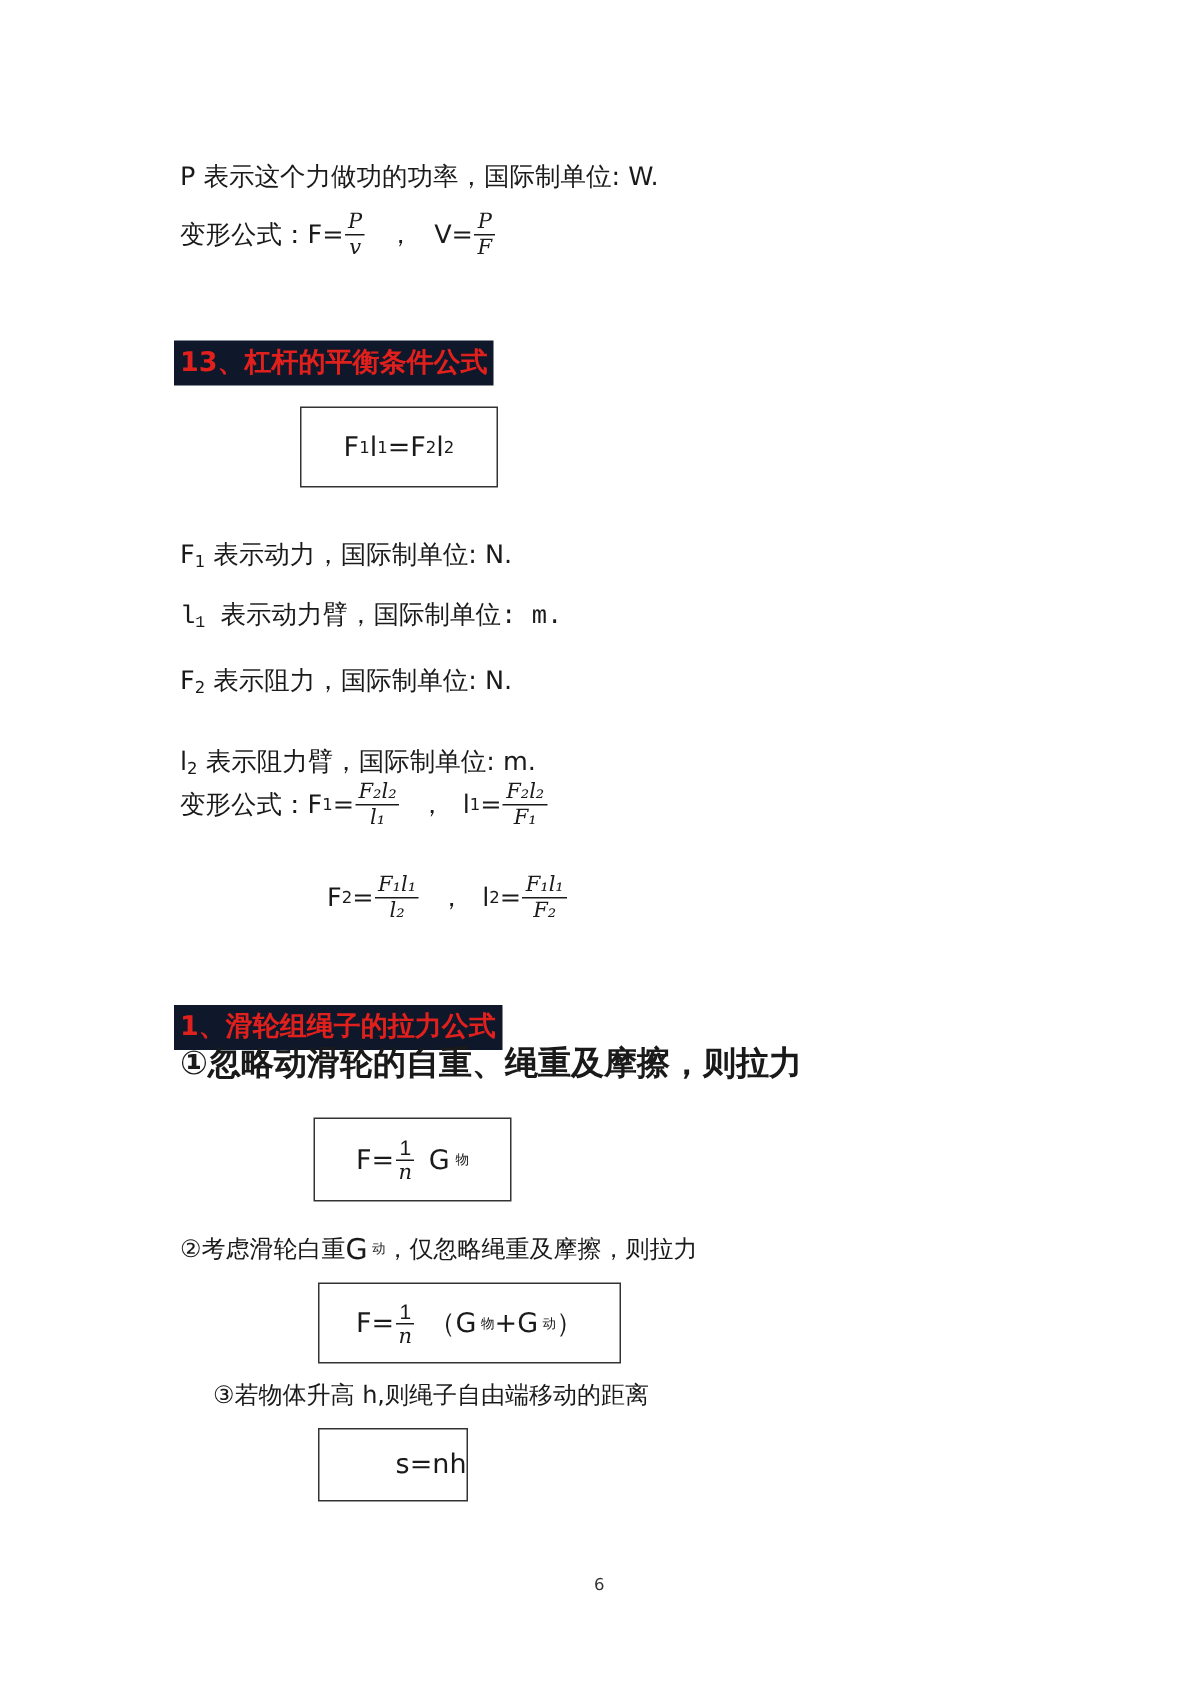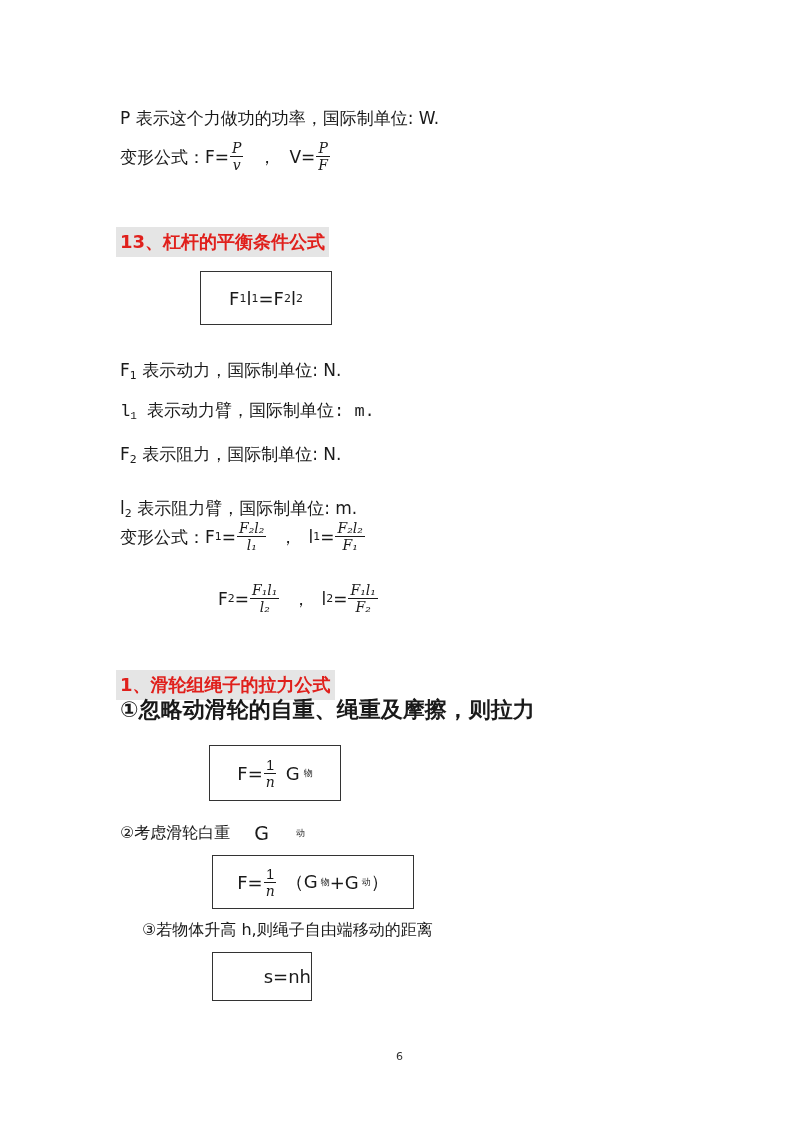--- a/index.html
+++ b/index.html
@@ -10,21 +10,21 @@
   }
   .abs { position: absolute; }
   .line { font-size: 17px; white-space: nowrap; line-height: 24px; }
   .frac { display: inline-flex; flex-direction: column; align-items: center; vertical-align: middle; font-family: "DejaVu Serif", "Liberation Serif", serif; font-style: italic; font-size: 14px; line-height: 16px; margin: 0 1px; }
   .frac .num { border-bottom: 1px solid #1a1a1a; padding: 0 2px; }
   .frac .den { padding: 0 2px; }
   .frac.up { font-style: normal; font-family: "Liberation Sans", sans-serif; }
   .sub { font-size: 11px; vertical-align: -3px; }
   .tiny { font-size: 9px; vertical-align: -3px; }
   .heading {
-    background: #e5e5e5; color: #e0201c; font-weight: bold; font-size: 18px;
+    background: #0f172a; color: #e0201c; font-weight: bold; font-size: 18px;
     padding: 3px 4px; line-height: 24px; white-space: nowrap;
   }
   .box { border: 1.5px solid #333; display: flex; align-items: center; justify-content: center; font-size: 18px; background: #fff; }
   .pagenum { font-size: 11px; color: #333; }
 </style>
 </head>
 <body>
 
 <div class="abs line" style="left:120px; top:106px;">P 表示这个力做功的功率，国际制单位: W.</div>
 <div class="abs line" style="left:120px; top:140px; display:flex; align-items:center;">
@@ -112,24 +112,25 @@
 <div class="abs box" style="left:209px; top:745px; width:130px; height:54px;">
   <span>F=</span>
   <span class="frac up">
       <span class="num">1</span>
       <span class="den" style="font-style:italic; font-family:'DejaVu Serif', serif;">n</span>
     </span>
   <span style="margin-left:8px;">G</span>
     <span class="tiny" style="margin-left:4px;">物</span>
 </div>
 
-<div class="abs line" style="left:120px; top:821px; font-size:16px; display:flex; align-items:flex-start;gap:24px;">
+<div class="abs line" style="left:120px; top:821px; font-size:16px; display:flex; align-items:flex-start;">
   <span>②考虑滑轮白重 </span>
     <span style="font-size:19px;">G</span>
     <span class="tiny" style="margin-left:3px;">动</span>
+    <span>，仅忽略绳重及摩擦，则拉力</span>
 </div>
 
 <div class="abs box" style="left:212px; top:855px; width:200px; height:52px;">
   <span>F=</span>
   <span class="frac up">
       <span class="num">1</span>
       <span class="den" style="font-style:italic; font-family:'DejaVu Serif', serif;">n</span>
     </span>
   <span style="margin-left:8px;">（G</span>
     <span class="tiny" style="margin-left:3px;">物</span>

